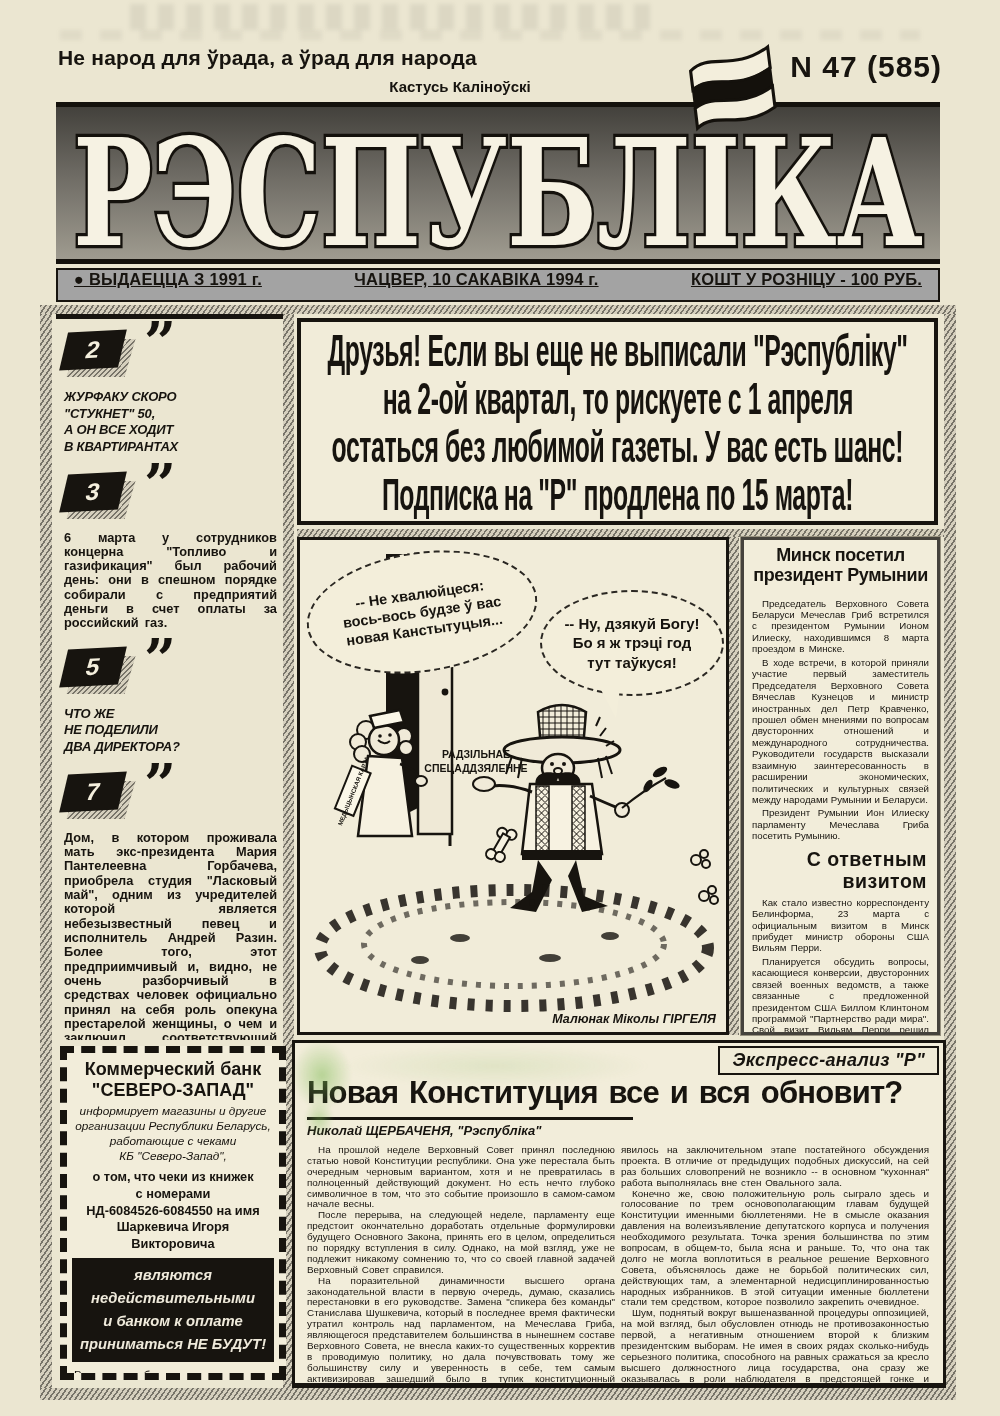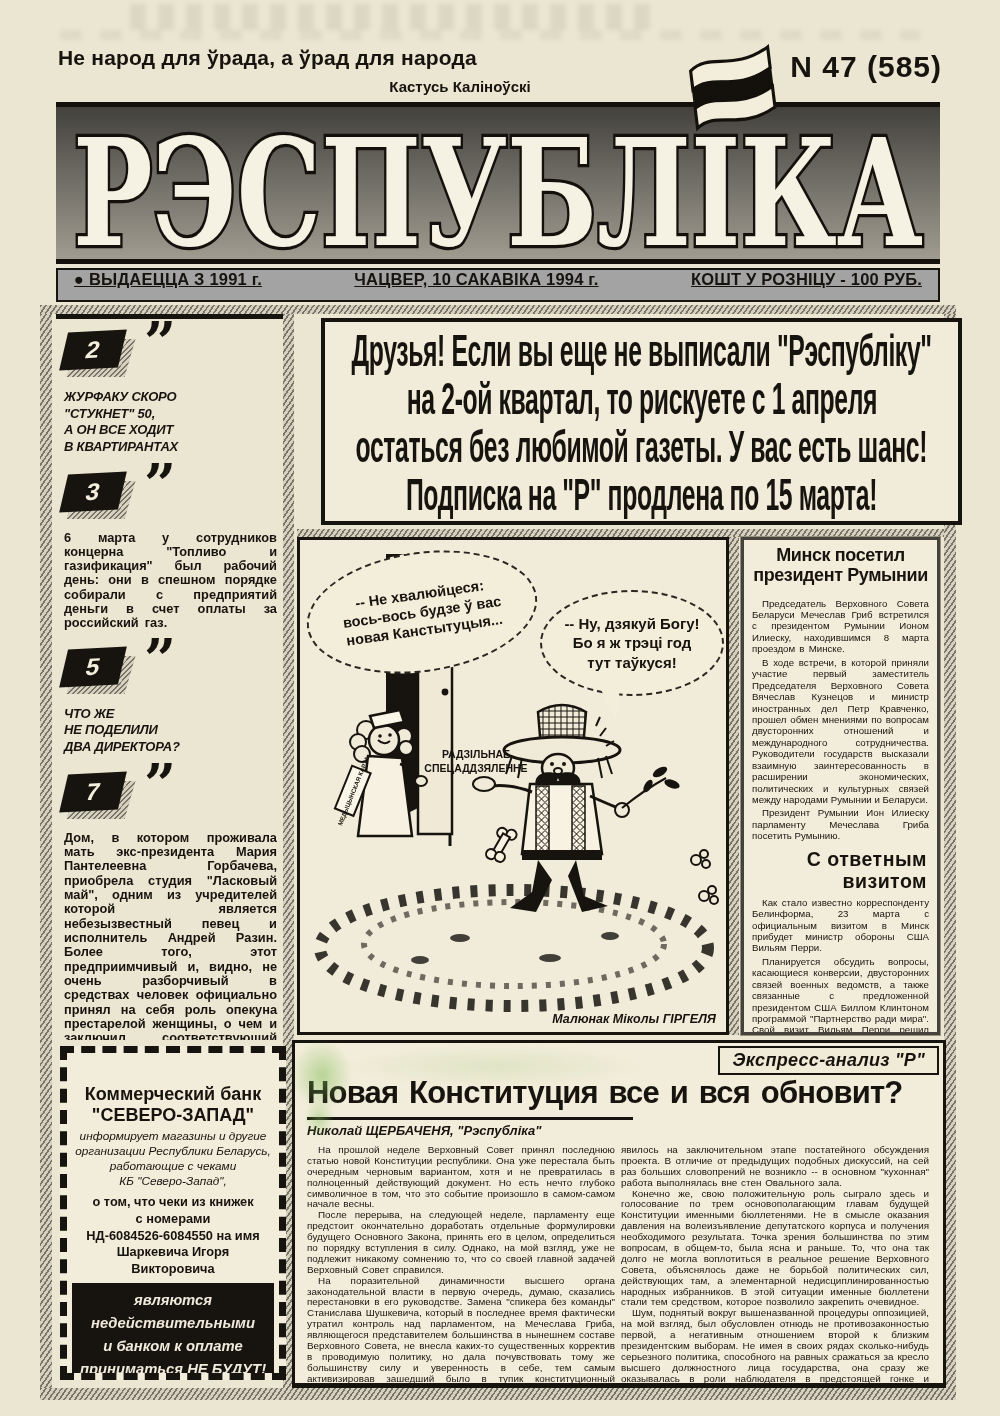--- a/index.html
+++ b/index.html
@@ -42,29 +42,29 @@
   .pgbadge{position:relative;width:70px;height:48px;margin-top:4px;}
   .pgbadge .shadow{position:absolute;left:8px;top:8px;width:58px;height:38px;transform:skewX(-16deg);}
   .pgbadge .black{position:absolute;left:0;top:0;width:58px;height:38px;background:#17140f;transform:skewX(-16deg) rotate(-3deg);
     color:#f4efdd;display:flex;align-items:center;justify-content:center;font-size:24px;font-weight:bold;}
   .quote-glyph{font-family:"DejaVu Serif", serif;font-size:56px;font-weight:bold;line-height:.55;margin-left:10px;color:#17140f;}
   .sb-headline{font-size:13px;font-weight:bold;font-style:italic;line-height:1.28;white-space:pre-line;letter-spacing:-.2px;}
   .sb-para{font-size:12.8px;font-weight:bold;line-height:1.12;text-align:justify;word-spacing:2.5px;}
   
   .bank{left:60px;top:1046px;width:226px;height:334px;border:7px dashed #17140f;background:#f2edda;
     padding:6px 7px;text-align:center;overflow:hidden;}
-  .bank-title{font-size:18px;font-weight:bold;line-height:1.15;white-space:pre-line;margin-bottom:4px;margin-top:25px;}
+  .bank-title{font-size:18px;font-weight:bold;line-height:1.15;white-space:pre-line;margin-bottom:4px;}
   .bank-info{font-size:11.8px;font-style:italic;line-height:1.25;white-space:pre-line;margin-bottom:6px;}
   .bank-subject{font-size:12.8px;font-weight:bold;line-height:1.3;white-space:pre-line;margin-bottom:6px;}
   .bank-verdict{background:#17140f;color:#efeadb;font-size:14.8px;font-weight:bold;font-style:italic;
     line-height:1.55;white-space:pre-line;padding:6px 2px;margin:0 -2px 6px;}
   .bank-note{font-size:11.8px;line-height:1.25;text-align:justify;}
   
   .subscribe{left:297px;top:318px;width:641px;height:207px;border:4px solid #17140f;background:#f1ecd9;
-    padding-top:6px;overflow:hidden;margin-left:24px;}
+    padding-top:6px;overflow:hidden;}
   .sub-line{height:48px;display:flex;align-items:center;justify-content:center;}
   .sub-line span{display:inline-block;font-weight:bold;font-size:31px;white-space:nowrap;
     transform:scale(.8,1.42);letter-spacing:-.5px;}
   
   .cartoon{left:297px;top:537px;width:432px;height:498px;border:3px solid #17140f;background:#f1ecd9;overflow:hidden;}
   .bubble{position:absolute;border:2px dashed #2a2722;border-radius:50%;background:#f3eeda;
     display:flex;align-items:center;justify-content:center;text-align:center;
     font-weight:bold;white-space:pre-line;z-index:2;}
   .bubble-left{left:6px;top:12px;width:228px;height:116px;transform:rotate(-8deg);font-size:14.5px;line-height:1.25;}
   .bubble-right{left:240px;top:50px;width:180px;height:102px;font-size:15px;line-height:1.3;}

